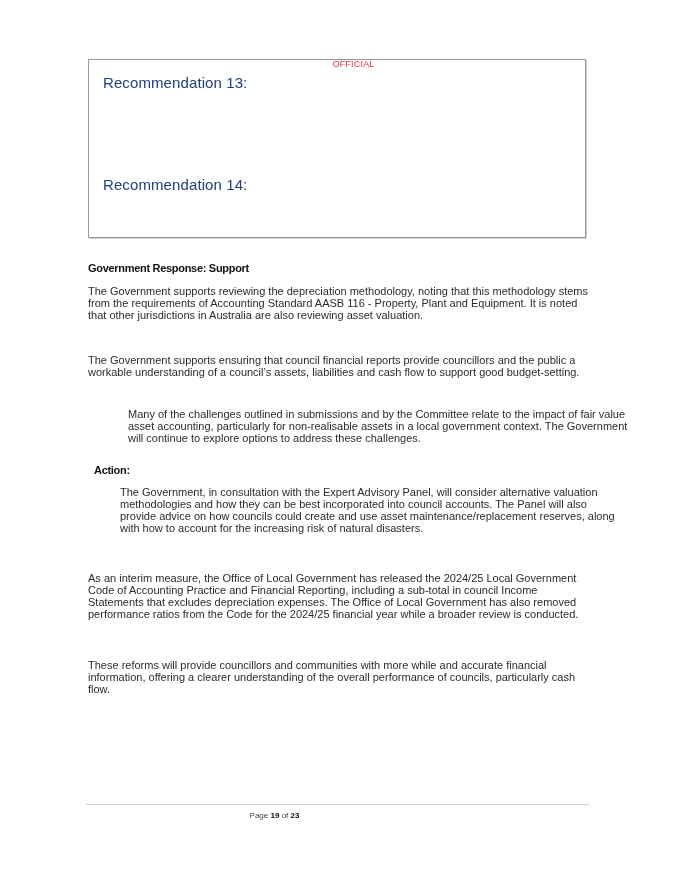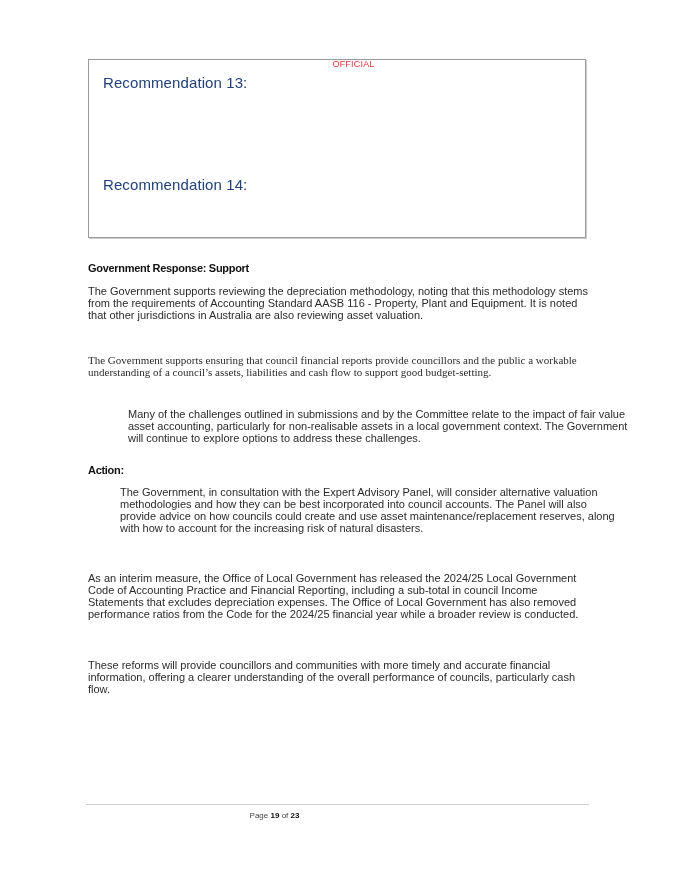--- a/index.html
+++ b/index.html
@@ -106,27 +106,27 @@
 
 <div class="classification">OFFICIAL</div>
 
 <div class="rec-box">
   <h2 class="rec-heading" id="rec13-heading">Recommendation 13:</h2>
   <h2 class="rec-heading" id="rec14-heading">Recommendation 14:</h2>
 </div>
 
 <h3 class="section-heading" style="top:262px;">Government Response: Support</h3>
 <p class="para" style="top:285px;">The Government supports reviewing the depreciation methodology, noting that this methodology stems from the requirements of Accounting Standard AASB 116 - Property, Plant and Equipment. It is noted that other jurisdictions in Australia are also reviewing asset valuation.</p>
-<p class="para" style="top:354px;font-family:Liberation Serif, serif;">The Government supports ensuring that council financial reports provide councillors and the public a workable understanding of a council’s assets, liabilities and cash flow to support good budget-setting.</p>
+<p class="para" style="top:354px;">The Government supports ensuring that council financial reports provide councillors and the public a workable understanding of a council’s assets, liabilities and cash flow to support good budget-setting.</p>
 <p class="para" style="top:408px;margin-left:40px;">Many of the challenges outlined in submissions and by the Committee relate to the impact of fair value asset accounting, particularly for non-realisable assets in a local government context. The Government will continue to explore options to address these challenges.</p>
 
-<h3 class="section-heading" style="top:464px;">Action:</h3>
+<h3 class="section-heading" style="top:464px;margin-left:6px;">Action:</h3>
 <p class="para" style="top:486px;margin-left:32px;">The Government, in consultation with the Expert Advisory Panel, will consider alternative valuation methodologies and how they can be best incorporated into council accounts. The Panel will also provide advice on how councils could create and use asset maintenance/replacement reserves, along with how to account for the increasing risk of natural disasters.</p>
 <p class="para" style="top:572px;">As an interim measure, the Office of Local Government has released the 2024/25 Local Government Code of Accounting Practice and Financial Reporting, including a sub-total in council Income Statements that excludes depreciation expenses. The Office of Local Government has also removed performance ratios from the Code for the 2024/25 financial year while a broader review is conducted.</p>
-<p class="para" style="top:659px;">These reforms will provide councillors and communities with more timely and accurate financial information, offering a clearer understanding of the overall performance of councils, particularly cash flow.</p>
+<p class="para" style="top:659px;">These reforms will provide councillors and communities with more while and accurate financial information, offering a clearer understanding of the overall performance of councils, particularly cash flow.</p>
 
 <div class="footer-rule"></div>
 <div class="footer-page">
   <span>Page</span>
   <b>19</b>
   <span>of</span>
   <b>23</b>
 </div>
 
 </body></html>

